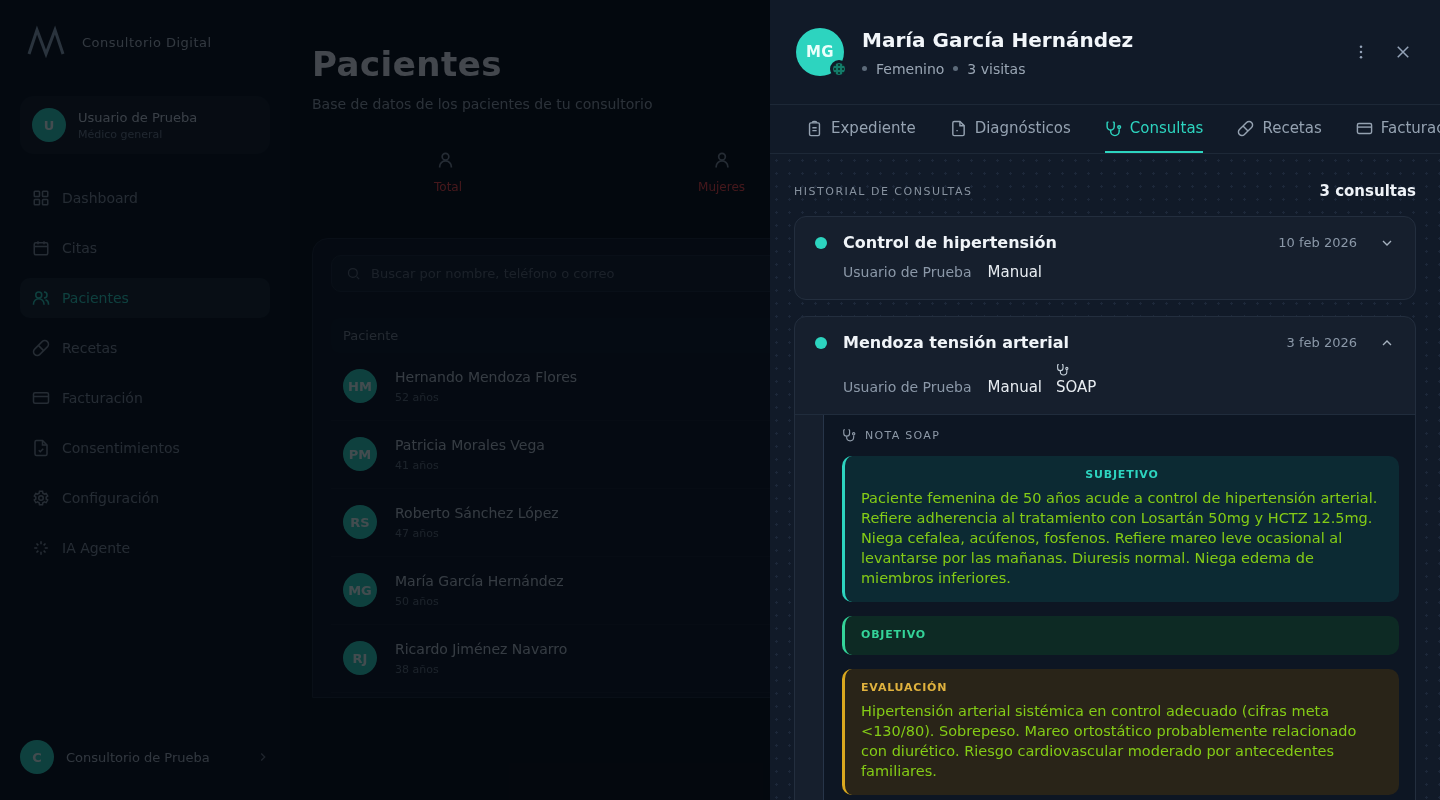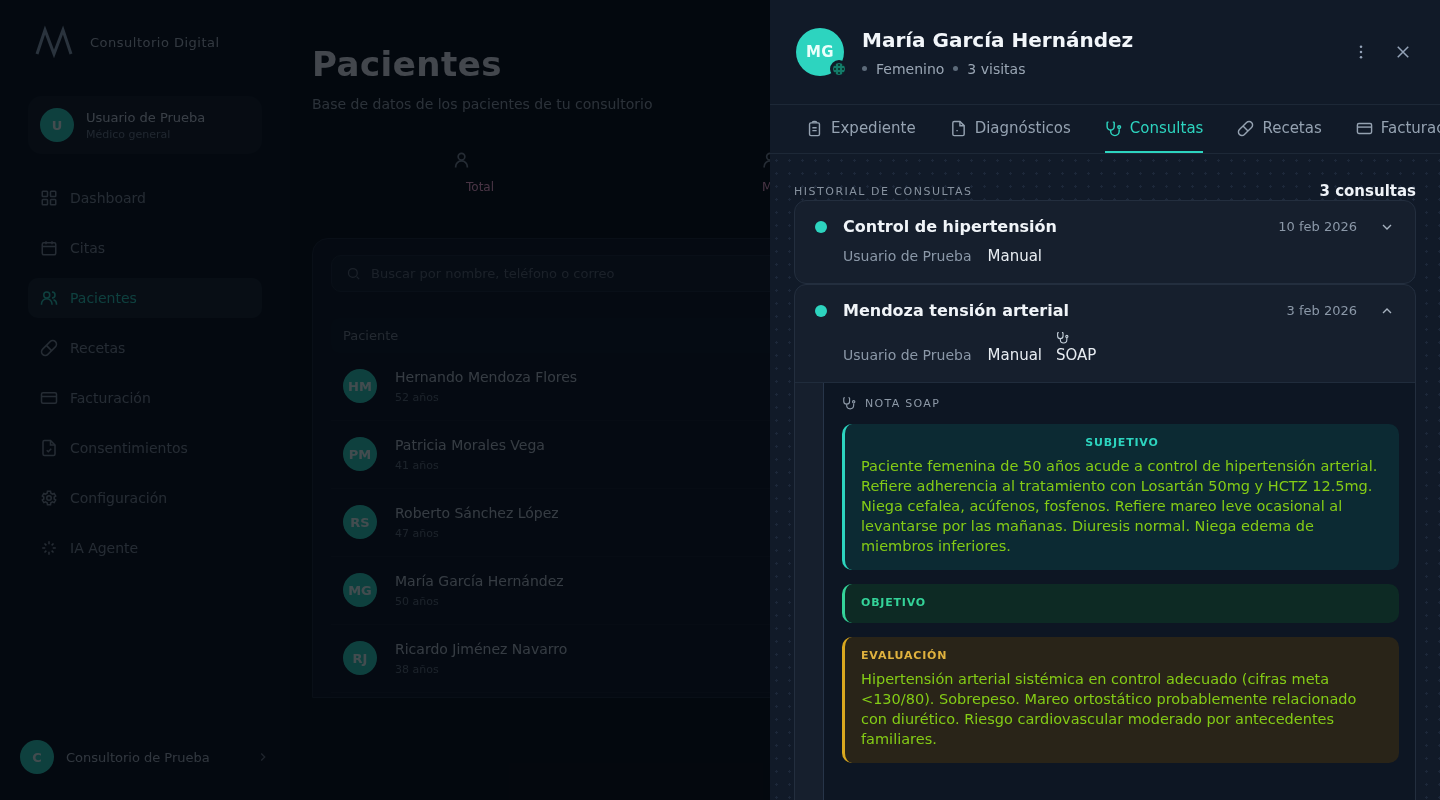--- a/index.html
+++ b/index.html
@@ -1,42 +1,42 @@
 <!DOCTYPE html>
 <html><head>
 <meta charset="utf-8">
 <style>
   * { margin:0; padding:0; box-sizing:border-box; }
   html,body { width:1440px; height:800px; overflow:hidden; background:#05080d;
               font-family:"DejaVu Sans","Liberation Sans",sans-serif; }
 
   
   .app { position:absolute; inset:0; display:flex; background:#070b12; }
-  .sidebar { width:290px; height:100%; background:#0a111b; padding:16px 28px; position:relative; flex-shrink:0; }
+  .sidebar { width:290px; height:100%; background:#0a111b; padding:16px 20px; position:relative; flex-shrink:0; }
   .logo-row { display:flex; align-items:center; gap:14px; padding:6px 4px; }
   .logo-mark { width:44px; height:40px; color:#8fa5ba; }
   .brand { font-size:13px; color:#aeb9c6; letter-spacing:.5px; }
   .profile-card { margin-top:28px; background:#121b27; border-radius:14px; padding:12px; display:flex; gap:12px; align-items:center; }
   .avatar { border-radius:50%; background:#2dd4bf; color:#eafffb; display:flex; align-items:center; justify-content:center; font-weight:bold; }
   .avatar.sm { width:34px; height:34px; font-size:13px; }
   .profile-name { font-size:13px; color:#c6d0db; }
   .profile-sub { font-size:11px; color:#6c7989; margin-top:3px; }
   .nav { margin-top:24px; display:flex; flex-direction:column; gap:10px; }
   .nav-item { display:flex; align-items:center; gap:12px; padding:11px 12px; border-radius:10px; color:#7f8b99; font-size:14px; }
   .nav-item svg { width:18px; height:18px; flex-shrink:0; }
   .nav-item.active { background:#16222e; color:#2dd4bf; }
   .side-footer { position:absolute; left:20px; right:20px; bottom:26px; display:flex; align-items:center; gap:12px; color:#aab5c2; font-size:13px; }
   .side-footer .chev { margin-left:auto; color:#6b7685; }
   .main { flex:1; padding:44px 0 0 22px; position:relative; }
   .page-title { font-size:34px; font-weight:bold; color:#e9eef5; letter-spacing:.5px; }
   .page-sub { margin-top:12px; font-size:14px; color:#93a0ad; }
   .stats-row { margin-top:38px; display:flex; gap:236px; padding-left:122px; }
   .stat { display:flex; flex-direction:column; align-items:center; gap:10px; color:#7e8c9c; }
   .stat svg { width:20px; height:20px; }
-  .stat-label { font-size:12px; color:#f9a8d4;margin-left:32px; }
+  .stat-label { font-size:12px; color:#ef4444; }
   .table-card { margin-top:44px; margin-right:14px; background:#0c1420; border:1px solid #1a2533; border-radius:16px 16px 0 0; padding:16px 18px; height:460px; }
   .search-box { display:flex; align-items:center; gap:10px; background:#0f1a28; border:1px solid #1b2736; border-radius:10px; padding:10px 14px; color:#5a6574; font-size:13px; }
   .search-box svg { width:15px; height:15px; }
   .thead { display:flex; margin-top:26px; padding:10px 12px; background:#0e1724; border-radius:8px; font-size:13px; color:#76828f; }
   .col-name { flex:1; }
   .col-contact { width:115px; }
   .trow { display:flex; align-items:flex-start; padding:16px 12px; border-bottom:1px solid #121c29; }
   .trow .avatar.sm { margin-right:18px; }
   .cell-name { flex:1; }
   .row-name { font-size:14px; color:#b9c4cf; }
@@ -66,21 +66,21 @@
   .tab { display:flex; align-items:center; gap:8px; font-size:15px; color:#95a2b1; border-bottom:2px solid transparent; cursor:pointer; white-space:nowrap; }
   .tab svg { width:17px; height:17px; }
   .tab.active { color:#2dd4bf; border-bottom-color:#2dd4bf; }
   .tab-fragment { width:7px; overflow:hidden; display:flex; align-items:center; font-size:15px; color:#95a2b1; }
 
   .d-content { flex:1; padding:28px 24px 0; overflow:hidden; }
   .section-row { display:flex; align-items:center; justify-content:space-between; }
   .section-label { font-size:11px; letter-spacing:1.5px; color:#87929f; }
   .section-count { font-size:15px; font-weight:600; color:#eef2f7; }
 
-  .consult-card { background:#161f2d; border:1px solid #232e3e; border-radius:12px; overflow:hidden; }
+  .consult-card { margin-top:16px; background:#161f2d; border:1px solid #232e3e; border-radius:12px; overflow:hidden; }
   .cc-head { padding:16px 20px 18px; }
   .cc-row1 { display:flex; align-items:center; }
   .teal-dot { width:12px; height:12px; border-radius:50%; background:#2dd4bf; margin-right:16px; flex-shrink:0; }
   .cc-title { font-size:16px; font-weight:600; color:#f0f4f8; }
   .cc-date { margin-left:auto; font-size:13px; color:#8b98a8; }
   .cc-chevron { margin-left:22px; color:#a7b2c0; width:16px; height:16px; }
   .cc-row2 { margin-top:11px; padding-left:28px; display:flex; align-items:flex-end; gap:16px; }
   .cc-author { font-size:14px; color:#8b98a8; padding-bottom:1px; }
   .cc-source { font-size:15px; font-weight:500; color:#e7ecf1; }
   .soap-chip { display:flex; flex-direction:column; align-items:flex-start; gap:2px; margin-left:-2px; }

